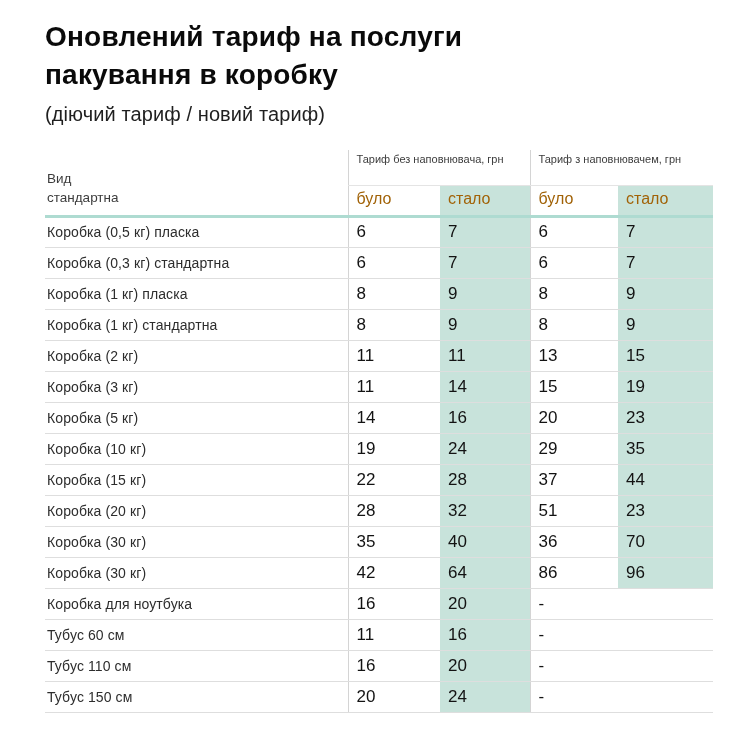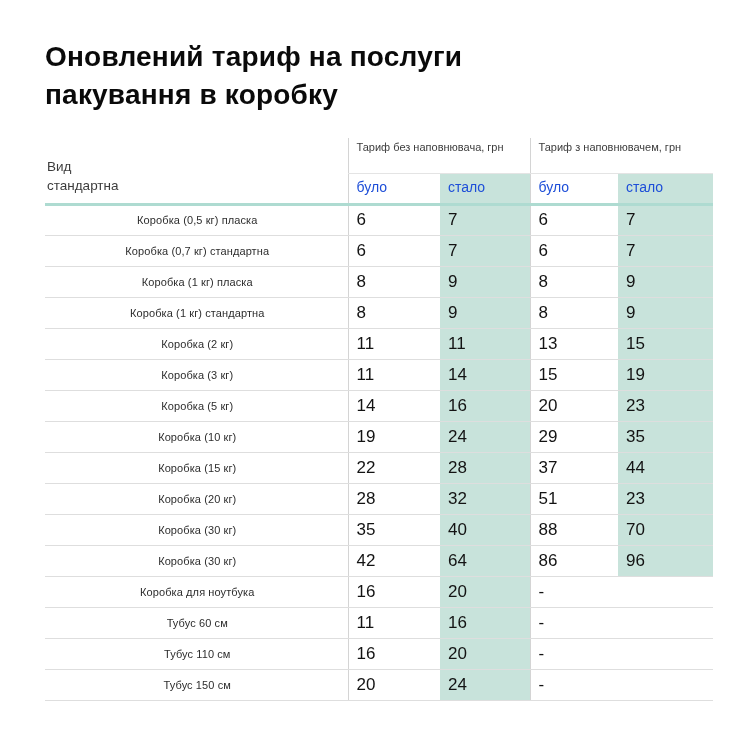--- a/index.html
+++ b/index.html
@@ -11,21 +11,21 @@
     --txt-head:#3c3c3c;
     --txt-label:#2d2d2d;
   }
   *{box-sizing:border-box;margin:0;padding:0;}
   html,body{background:#ffffff;}
   body{
     width:755px;height:731px;overflow:hidden;
     font-family:"Liberation Sans","DejaVu Sans",sans-serif;
     color:var(--txt-dark);
   }
-  .page{padding:18px 0 12px 45px;margin-top:20px;}
+  .page{padding:18px 0 12px 45px;}
   .title{
     font-size:28px;font-weight:800;letter-spacing:.2px;
     line-height:1.36;color:#0a0a0a;max-width:540px;
   }
   .subtitle{
     font-size:20px;font-weight:400;color:#1f1f1f;
     margin-top:9px;letter-spacing:.1px;
   }
   table.tariff{
     margin-top:24px;border-collapse:collapse;table-layout:fixed;
@@ -47,45 +47,45 @@
   }
   th.label-head{
     vertical-align:bottom;padding:0 0 7px 2px;
     font-size:13.5px;line-height:1.45;color:var(--txt-head);
     border-bottom:3px solid var(--accent-line);
   }
   th.label-head .wrapbox{display:block;width:95px;}
   tr.sub-row th{
     height:31px;vertical-align:middle;
     padding:2px 0 4px 8px;
-    font-size:14px;color:#1d4ed8;
+    font-size:16px;color:#a16207;
     border-bottom:3px solid var(--accent-line);
   }
   tr.sub-row th.vline{border-left:1px solid var(--col-line);}
   .teal{background:var(--accent-cell);}
 
   tbody td{
     height:31px;vertical-align:middle;
     border-bottom:1px solid var(--row-line);
   }
   td.label-cell{
-    padding-left:2px;font-size:11px;color:var(--txt-label);
+    padding-left:2px;font-size:14px;color:var(--txt-label);
     letter-spacing:.1px;
-    text-align:center;
   }
   td.num-cell{
     padding-left:8px;font-size:17px;color:#131313;
   }
   td.vline{border-left:1px solid var(--col-line);}
 </style>
 </head>
 <body>
 
 <div class="page">
   <h1 class="title">Оновлений тариф на послуги пакування в коробку</h1>
+  <div class="subtitle">(діючий тариф / новий тариф)</div>
 
   <table class="tariff">
     <colgroup>
       <col class="c-label">
         <col class="c-b1">
         <col class="c-s1">
         <col class="c-b2">
         <col class="c-s2">
     </colgroup>
     <thead>
@@ -105,21 +105,21 @@
     </thead>
     <tbody>
         <tr>
           <td class="label-cell">Коробка (0,5 кг) пласка</td>
           <td class="num-cell vline">6</td>
           <td class="num-cell teal">7</td>
           <td class="num-cell vline">6</td>
           <td class="num-cell teal">7</td>
         </tr>
         <tr>
-          <td class="label-cell">Коробка (0,7 кг) стандартна</td>
+          <td class="label-cell">Коробка (0,3 кг) стандартна</td>
           <td class="num-cell vline">6</td>
           <td class="num-cell teal">7</td>
           <td class="num-cell vline">6</td>
           <td class="num-cell teal">7</td>
         </tr>
         <tr>
           <td class="label-cell">Коробка (1 кг) пласка</td>
           <td class="num-cell vline">8</td>
           <td class="num-cell teal">9</td>
           <td class="num-cell vline">8</td>
@@ -171,21 +171,21 @@
           <td class="label-cell">Коробка (20 кг)</td>
           <td class="num-cell vline">28</td>
           <td class="num-cell teal">32</td>
           <td class="num-cell vline">51</td>
           <td class="num-cell teal">23</td>
         </tr>
         <tr>
           <td class="label-cell">Коробка (30 кг)</td>
           <td class="num-cell vline">35</td>
           <td class="num-cell teal">40</td>
-          <td class="num-cell vline">88</td>
+          <td class="num-cell vline">36</td>
           <td class="num-cell teal">70</td>
         </tr>
         <tr>
           <td class="label-cell">Коробка (30 кг)</td>
           <td class="num-cell vline">42</td>
           <td class="num-cell teal">64</td>
           <td class="num-cell vline">86</td>
           <td class="num-cell teal">96</td>
         </tr>
         <tr>

